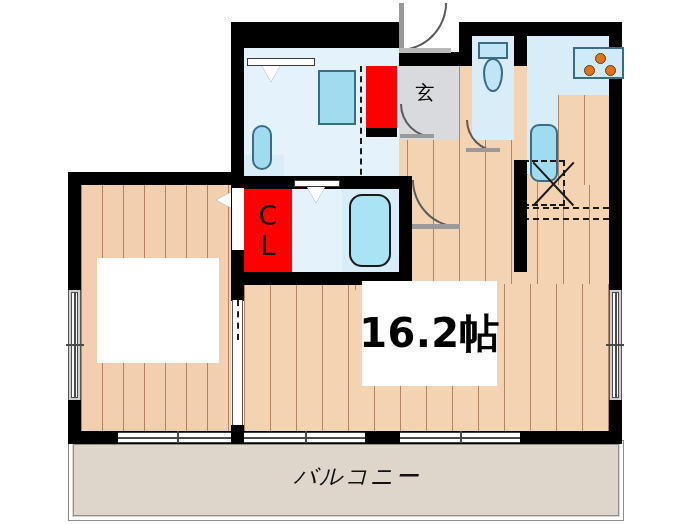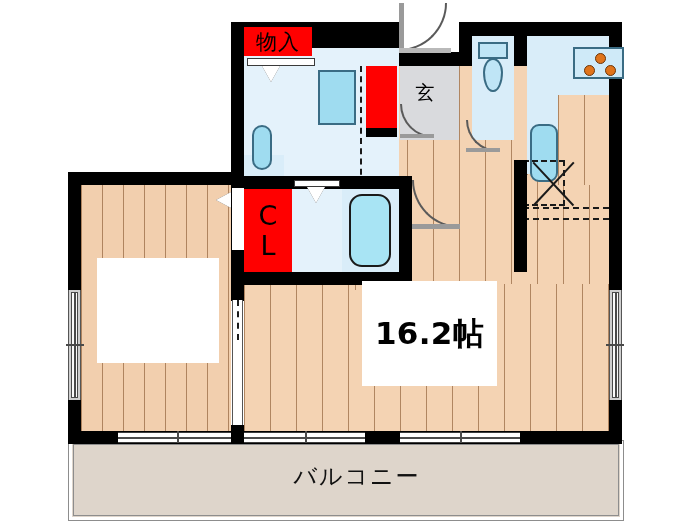--- a/index.html
+++ b/index.html
@@ -51,25 +51,25 @@
     display: flex;
     align-items: center;
     justify-content: center;
     flex-direction: column;
     color: #000;
     background: #ffffff;
     line-height: 1.02;
     letter-spacing: 0.02em;
     white-space: nowrap;
   }
-  .label.nobg { background: transparent; }
+  .label.nobg { background: transparent; font-style: italic; }
   .label-room-name { font-size: 29px; font-weight: 400; }
   .label-room-size { font-size: 29px; font-weight: 400; }
   .label-ldk-name  { font-size: 31px; font-weight: 700; letter-spacing: 3px; }
-  .label-ldk-size  { font-size: 31px; font-weight: 700; }
+  .label-ldk-size  { font-size: 40px; font-weight: 700; }
   .label-red {
     background: #ff0000;
     color: #000;
     font-size: 21px;
     font-weight: 400;
     display: flex;
     align-items: center;
     justify-content: center;
     letter-spacing: 1px;
   }
@@ -238,21 +238,20 @@
 
   <div class="abs floor-ldk planks-v" style="left:527px; top:105px; width:82px; height:70px;"></div>
 
   <div class="abs tile2" style="left:244px; top:48px; width:155px; height:137px;"></div>
   <div class="abs tile" style="left:244px; top:155px; width:40px; height:75px;"></div>
 
   <div class="abs washer" style="left:318px; top:70px; width:38px; height:55px;"></div>
 
   <div class="abs basin" style="left:252px; top:125px; width:20px; height:45px;"></div>
 
-  <div class="abs label-red" style="left:244px; top:27px; width:68px; height:29px;">物入</div>
 
   <div class="abs fold-door" style="left:247px; top:58px; width:68px; height:8px;"></div>
   <div class="abs" style="left:262px; top:66px;">
     <div class="arrow-down"></div>
   </div>
 
   <div class="abs dashed-line-v" style="left:360px; top:66px; width:0; height:119px;"></div>
 
   <div class="abs redbox" style="left:366px; top:66px; width:31px; height:64px;"></div>
   <div class="abs wall" style="left:366px; top:128px; width:31px; height:9px;"></div>

